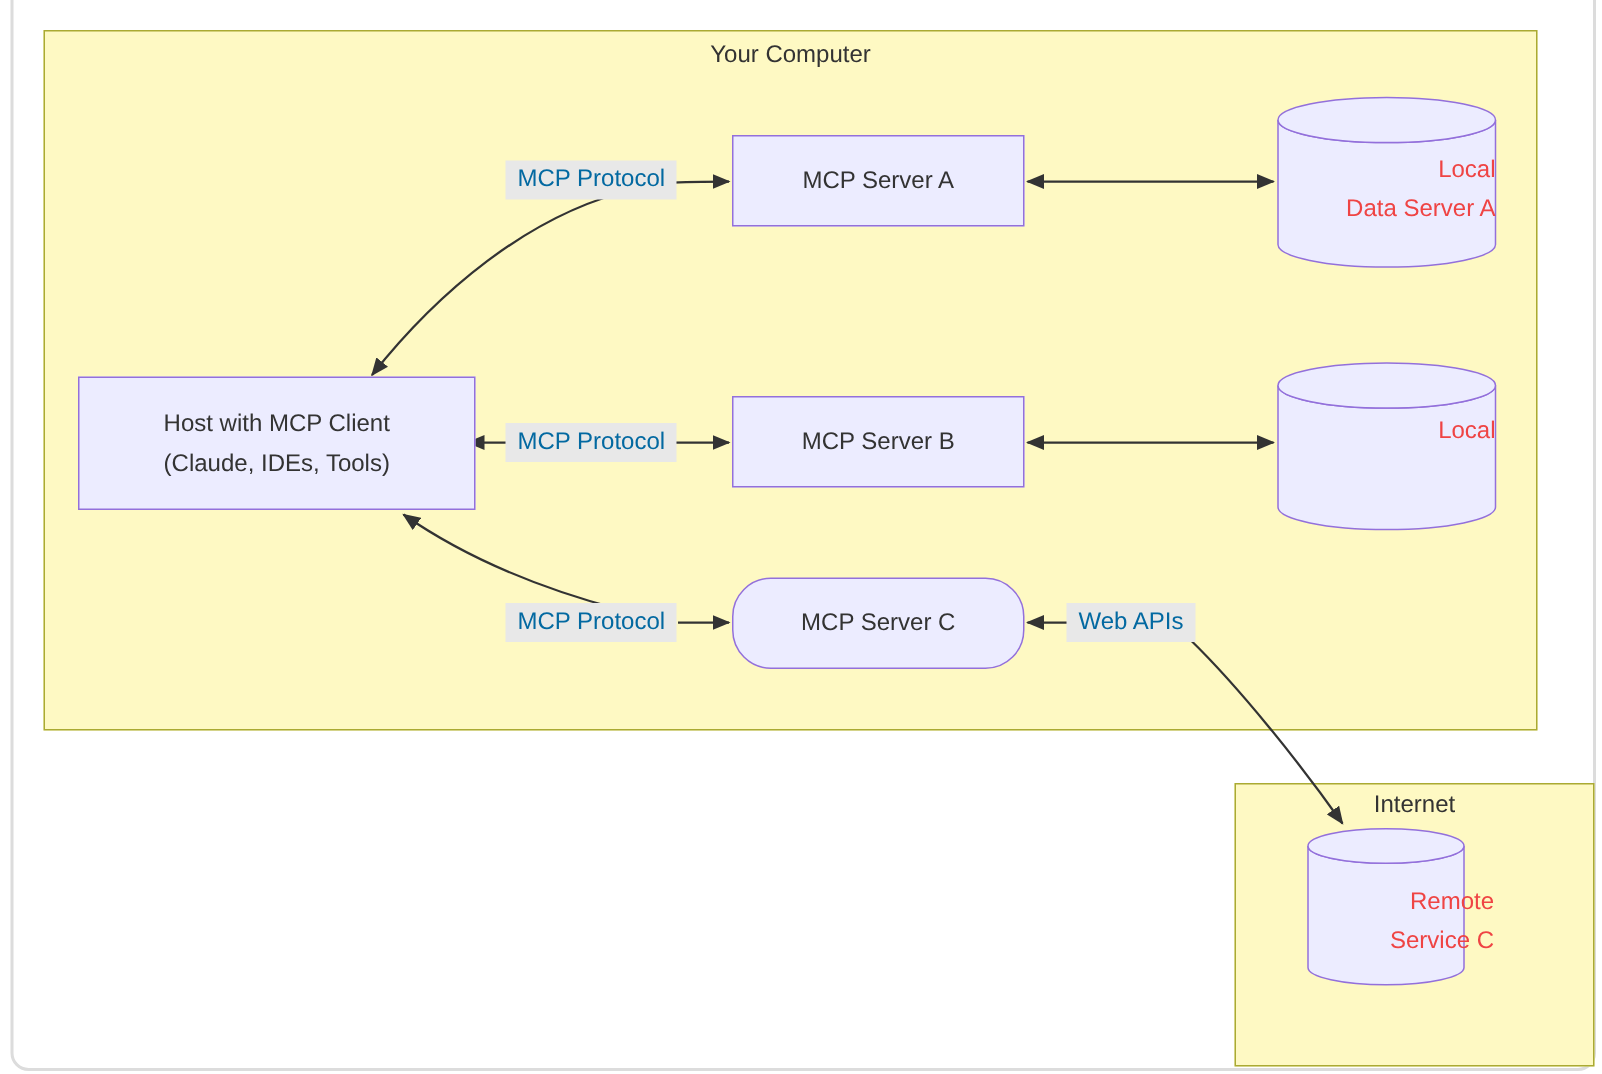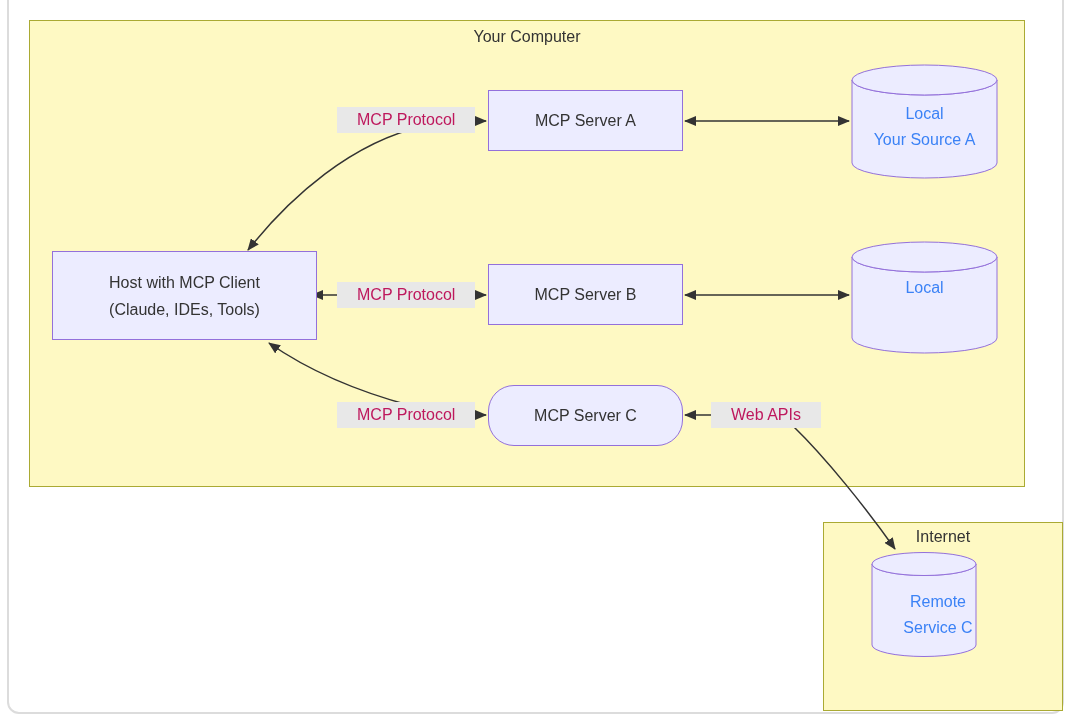--- a/index.html
+++ b/index.html
@@ -32,30 +32,30 @@
     box-sizing:border-box;z-index:3;
     display:flex;flex-direction:column;align-items:center;justify-content:center;
     font-size:16px;line-height:27px;text-align:center;color:#333333;
   }
   #host-node{left:52px;top:251px;width:265px;height:89px;}
   .server-node{left:488px;width:195px;height:61px;}
   #server-a-node{top:90px;}
   #server-b-node{top:264px;}
   #server-c-node{top:385px;border-radius:26px;}
   .edge-label{
-    position:absolute;background:#e8e8e8;color:#be185d;
-    font-size:16px;line-height:20px;padding:3px 20px;z-index:4;white-space:nowrap;
+    position:absolute;background:#e8e8e8;color:#0369a1;
+    font-size:16px;line-height:20px;padding:3px 8px;z-index:4;white-space:nowrap;
   }
   #label-mcp-a{left:337px;top:107px;}
   #label-mcp-b{left:337px;top:282px;}
   #label-mcp-c{left:337px;top:402px;}
   #label-web-apis{left:711px;top:402px;}
   .cyl-text{
-    position:absolute;z-index:4;text-align:center;
-    font-size:16px;line-height:26px;color:#3b82f6;
+    position:absolute;z-index:4;text-align:right;
+    font-size:16px;line-height:26px;color:#ef4444;
   }
   #data-a-text{left:852px;top:101px;width:145px;}
   #data-b-text{left:852px;top:275px;width:145px;}
   #remote-text{left:844px;top:589px;width:116px;margin-left:36px;}
 </style>
 </head>
 <body>
 
 <div id="canvas">
 
@@ -106,21 +106,21 @@
   </div>
   <div class="node-box server-node" id="server-a-node">
     <div>MCP Server A</div>
   </div>
   <div class="node-box server-node" id="server-c-node">
     <div>MCP Server C</div>
   </div>
 
   <div class="cyl-text" id="data-a-text">
     <div>Local</div>
-    <div>Your Source A</div>
+    <div>Data Server A</div>
   </div>
   <div class="cyl-text" id="data-b-text">
     <div>Local</div>
   </div>
   <div class="cyl-text" id="remote-text">
     <div>Remote</div>
     <div>Service C</div>
   </div>
 
   <div class="edge-label" id="label-mcp-a">MCP Protocol</div>

